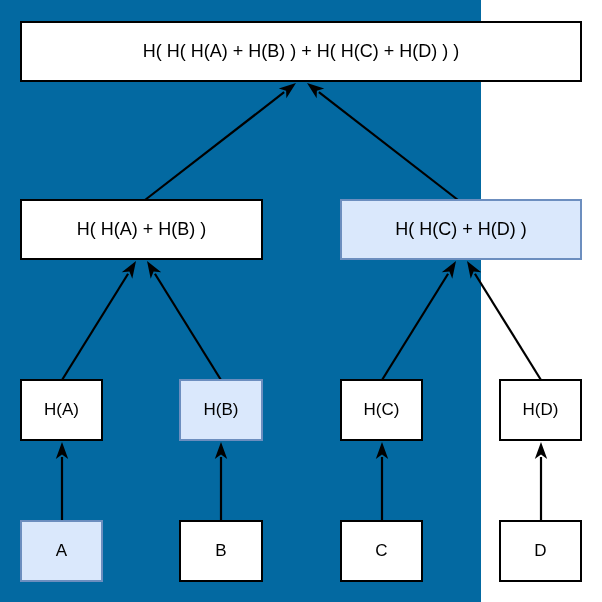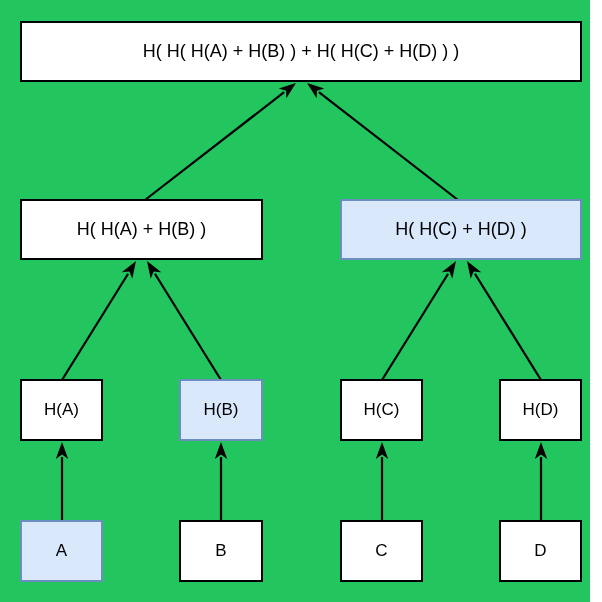--- a/index.html
+++ b/index.html
@@ -8,23 +8,23 @@
     background: #ffffff;
   }
   body {
     width: 602px;
     height: 602px;
     font-family: "Liberation Sans", sans-serif;
     overflow: hidden;
   }
   #diagram-root {
     position: relative;
-    width: 590px;
+    width: 481px;
     height: 602px;
-    background: #22c55e;
+    background: #0369a1;
     text-align: right;
   }
   svg.merkle-canvas {
     display: block;
     width: 602px;
     height: 602px;
   }
   .node-box {
     stroke-width: 2;
   }

